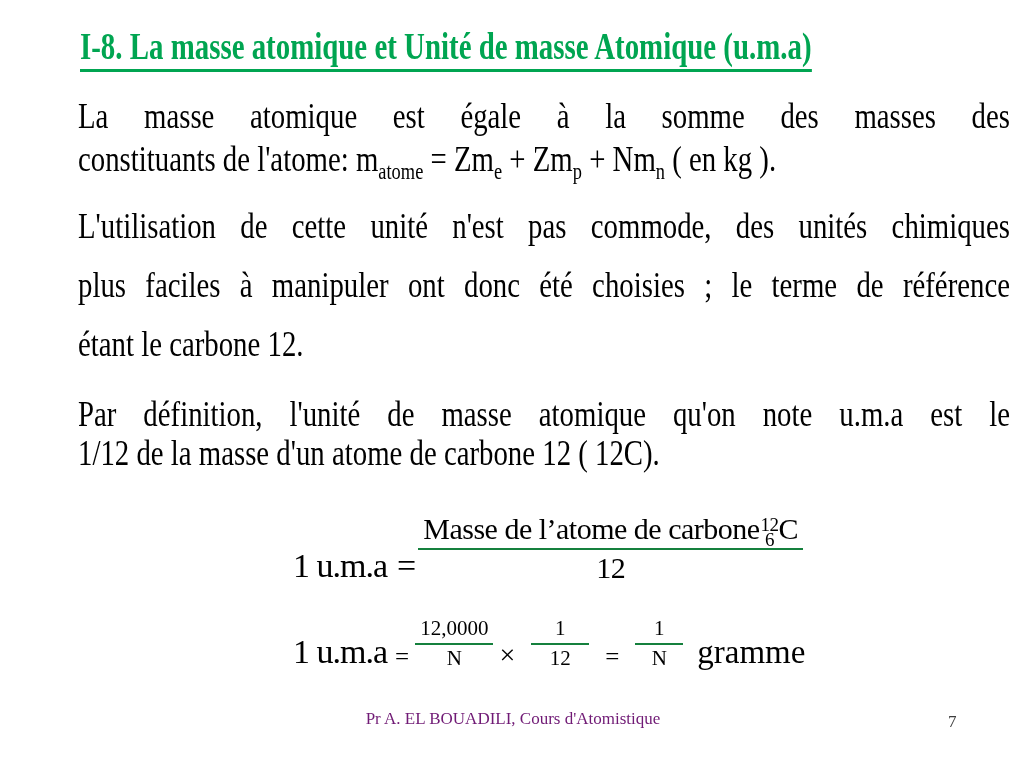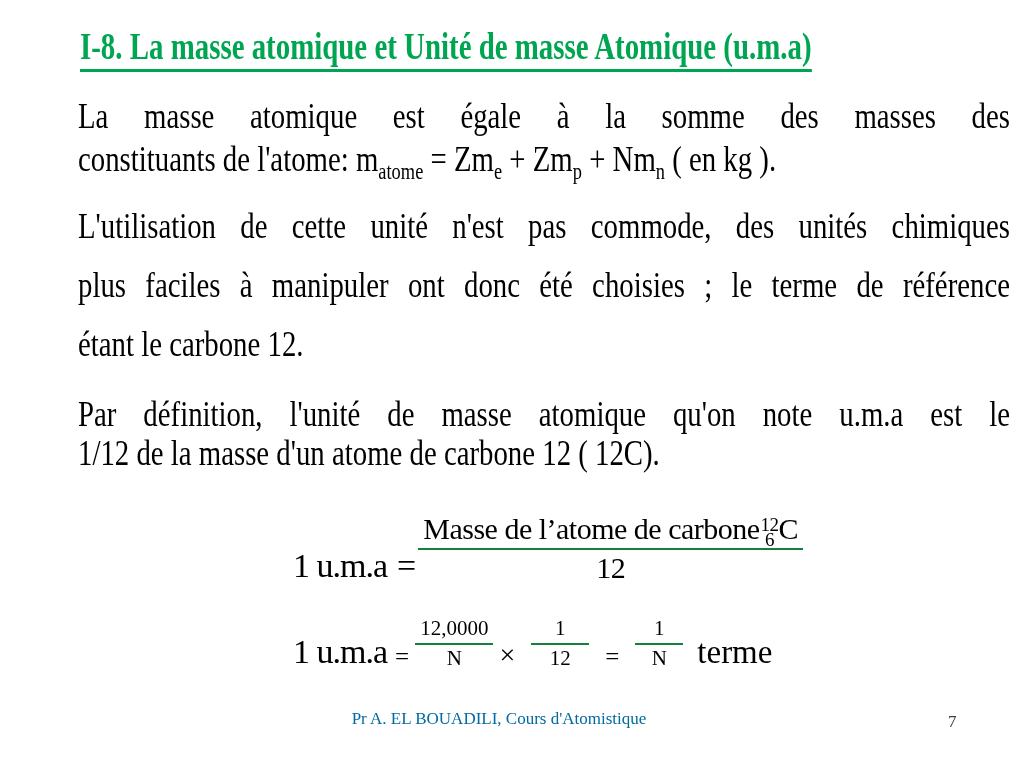--- a/index.html
+++ b/index.html
@@ -91,27 +91,27 @@
     transform: translateY(3px);
   }
   .iso-symbol { font-size: 30px; }
   .times { font-size: 28px; margin: 0 16px 0 6px; }
   .eq2 { font-size: 25px; margin: 0 16px; }
   .unit { margin-left: 14px; font-size: 33px; }
 
   
   .footer {
     position: absolute;
-    left: 249px;
+    left: 263px;
     top: 709px;
     width: 500px;
     text-align: center;
     font-size: 17px;
     line-height: 19px;
-    color: #0369a1;
+    color: #701a75;
   }
   .page-number {
     position: absolute;
     left: 948px;
     top: 712px;
     font-size: 17px;
     color: #3D3D3D;
   }
 </style>
 </head>
@@ -165,21 +165,21 @@
     <span class="times">×</span>
     <span class="frac f2frac fr-narrow">
       <span class="num">1</span>
       <span class="den">12</span>
     </span>
     <span class="eq2">=</span>
     <span class="frac f2frac fr-narrow2">
       <span class="num">1</span>
       <span class="den">N</span>
     </span>
-    <span class="unit">terme</span>
+    <span class="unit">gramme</span>
   </div>
 
   <div class="footer">
     <div>Pr A. EL BOUADILI, Cours d'Atomistique</div>
   </div>
 
   <div class="page-number">7</div>
 
 </div>
 

